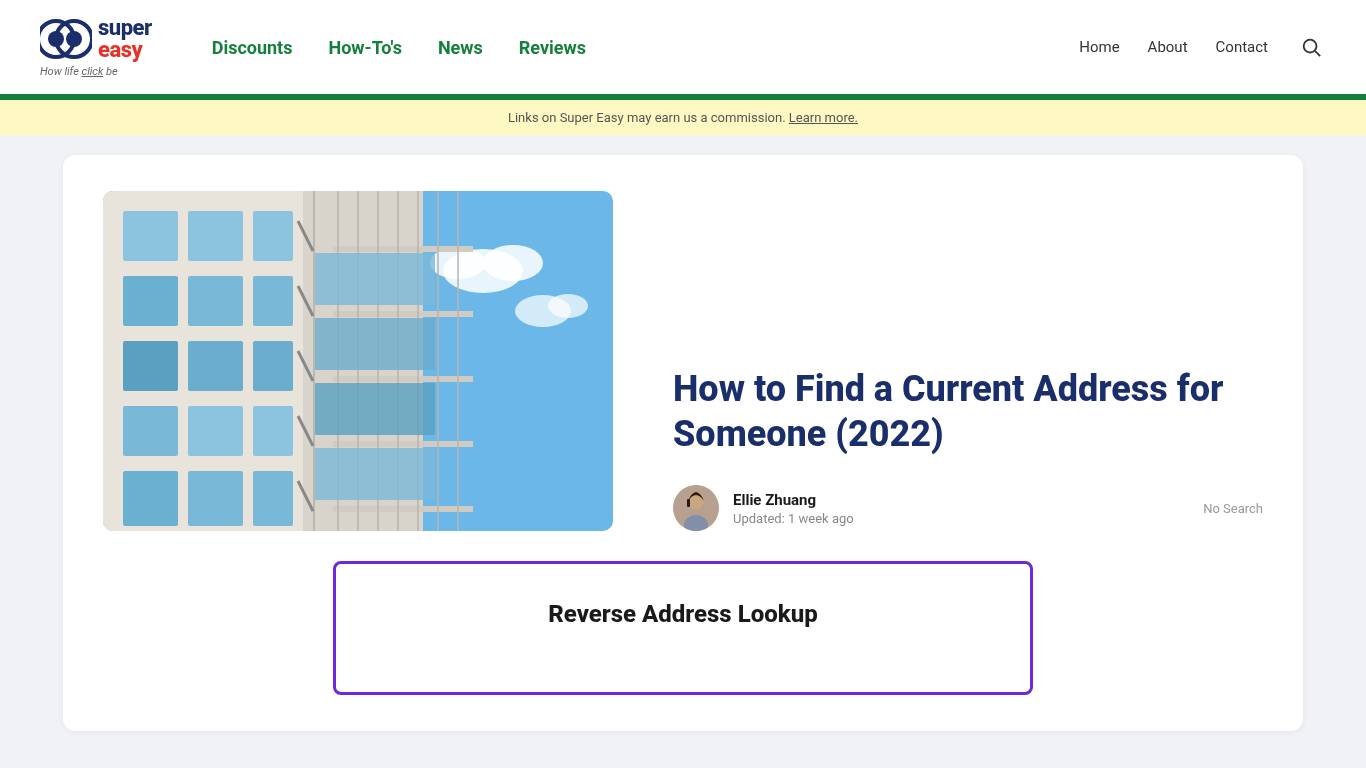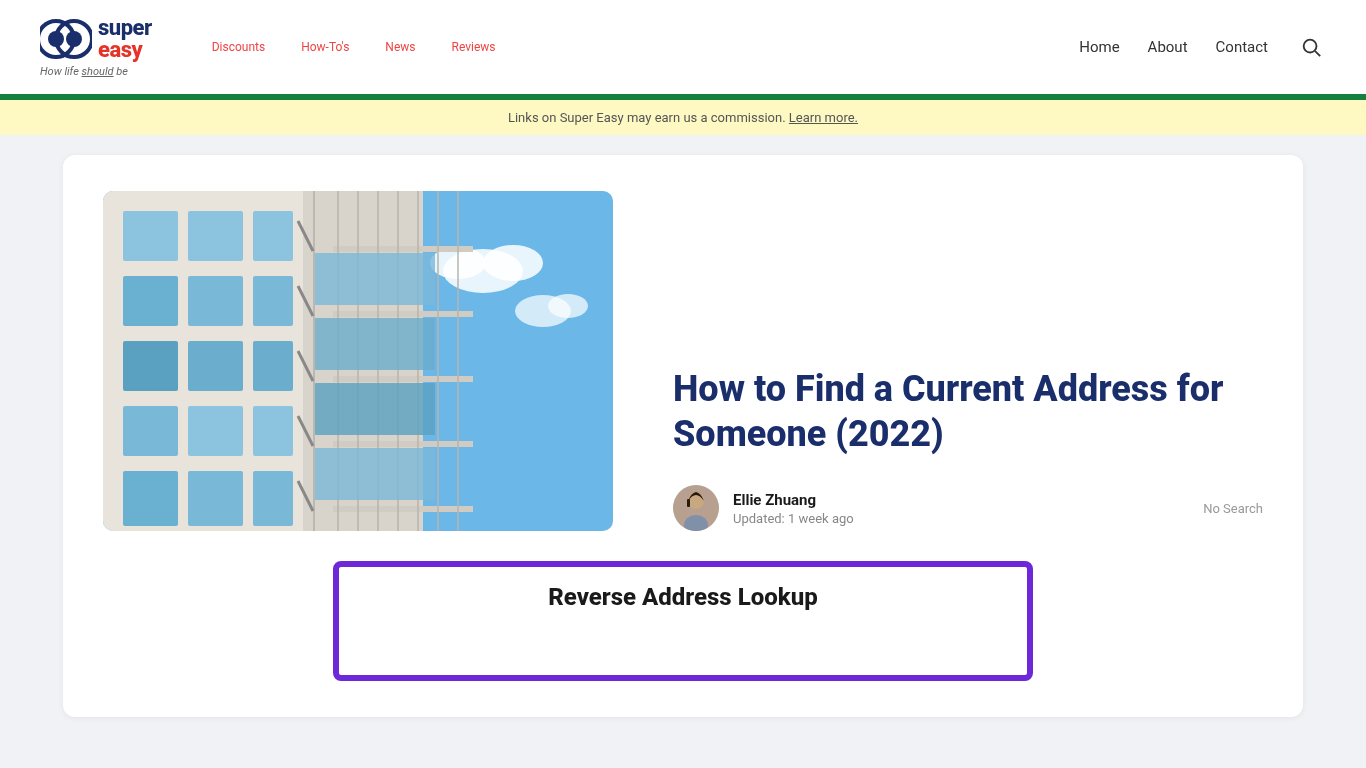--- a/index.html
+++ b/index.html
@@ -60,23 +60,23 @@
 
     
     .nav-main {
       display: flex;
       align-items: center;
       gap: 36px;
       flex: 1;
     }
     .nav-main a {
       text-decoration: none;
-      color: #ef4444;
-      font-size: 12px;
-      font-weight: 400;
+      color: #15803d;
+      font-size: 18px;
+      font-weight: 700;
     }
 
     .nav-right {
       display: flex;
       align-items: center;
       gap: 28px;
     }
     .nav-right a {
       text-decoration: none;
       color: #333;
@@ -199,23 +199,23 @@
 
     .no-comment {
       margin-left: auto;
       font-size: 13px;
       color: #999;
     }
 
     
     .lookup-box {
       background: #fff;
-      border: 6px solid #6d28d9;
+      border: 3px solid #6d28d9;
       border-radius: 8px;
-      padding: 16px 40px 40px;
+      padding: 36px 40px 40px;
       max-width: 700px;
       margin: 30px auto 0;
     }
 
     .lookup-title {
       font-size: 24px;
       font-weight: 800;
       color: #1a1a1a;
       text-align: center;
       margin-bottom: 24px;
@@ -250,21 +250,21 @@
 
           <circle cx="34" cy="22" r="18" fill="none" stroke="#1a2e6c" stroke-width="4"></circle>
           <circle cx="34" cy="22" r="8" fill="#1a2e6c"></circle>
         </svg>
       </div>
       <div class="logo-text-block">
         <span class="logo-super">super</span>
         <span class="logo-easy">easy</span>
       </div>
     </div>
-    <span class="logo-tagline">How life <span>should</span> be</span>
+    <span class="logo-tagline">How life <span>click</span> be</span>
   </a>
 
   <nav class="nav-main">
     <a href="#">Discounts</a>
     <a href="#">How-To's</a>
     <a href="#">News</a>
     <a href="#">Reviews</a>
   </nav>
 
   <nav class="nav-right">

